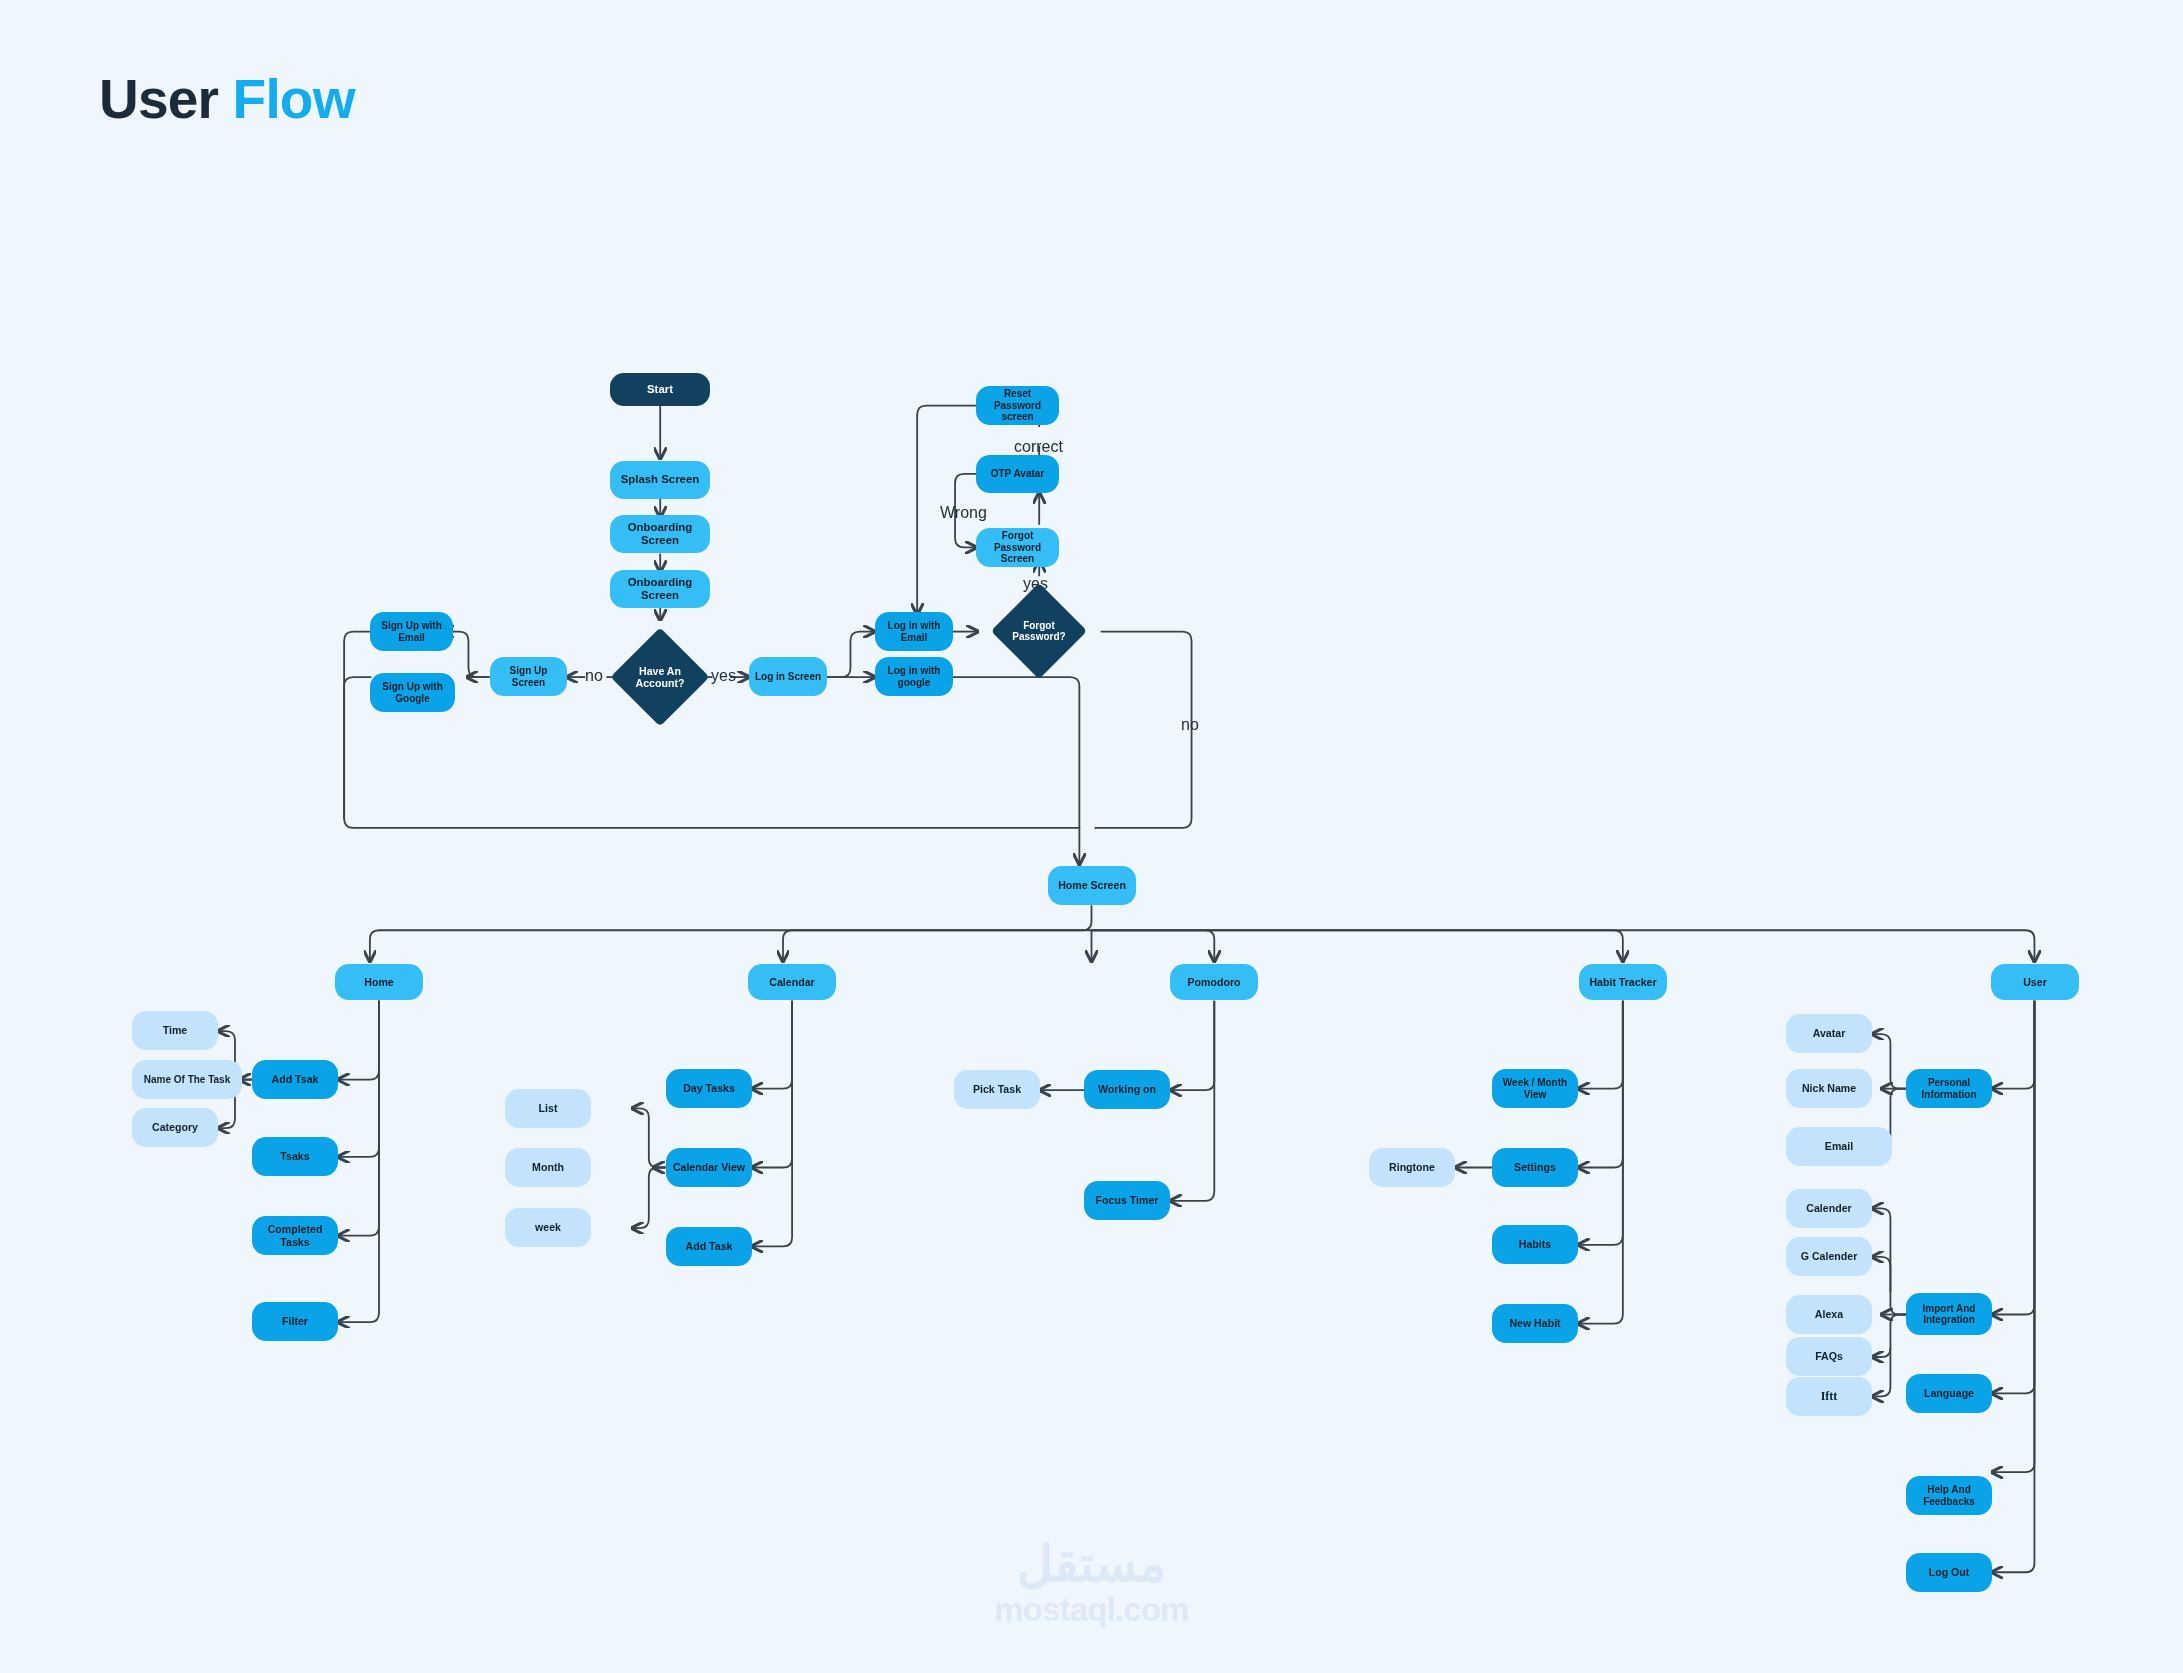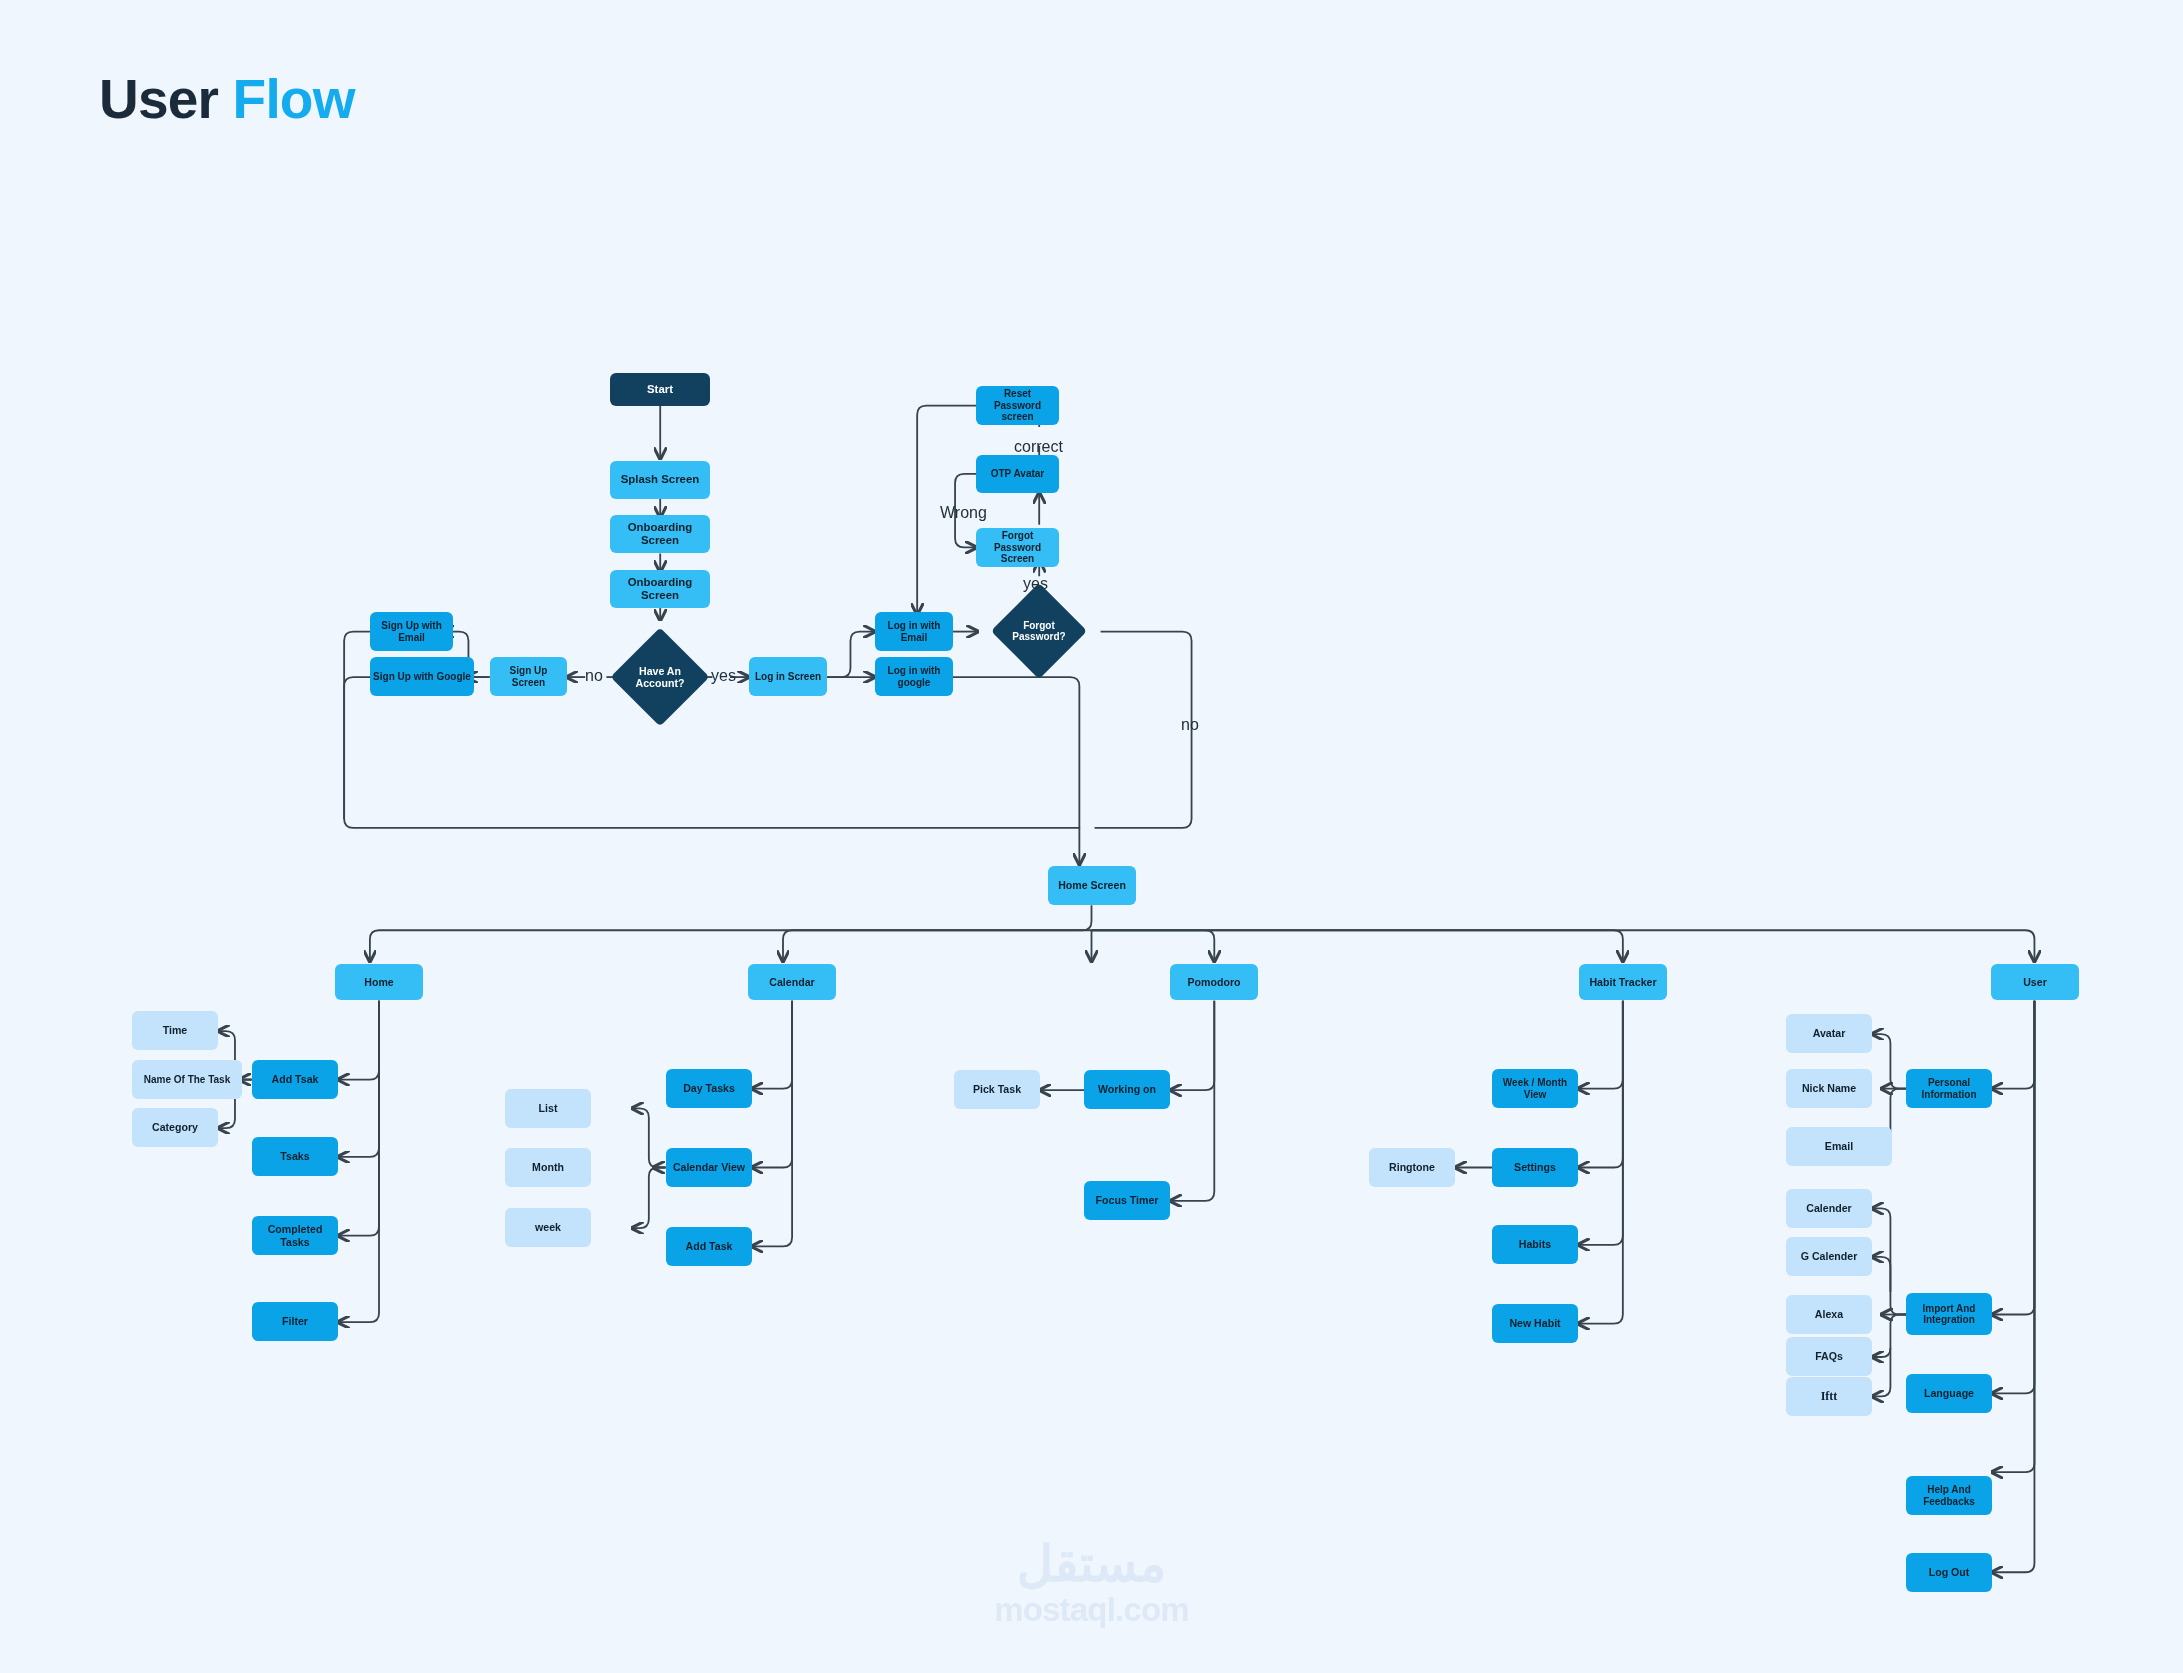--- a/index.html
+++ b/index.html
@@ -25,21 +25,21 @@
 
   
   #wires{position:absolute;left:0;top:0;width:2183px;height:1674px;}
   #wires path, #wires line{fill:none;stroke:#39434d;stroke-width:2.4;}
 
   
   .node{
     position:absolute;
     display:flex;align-items:center;justify-content:center;
     text-align:center;
-    border-radius:6px;
+    border-radius:14px;
     box-sizing:border-box;
     padding:1.5px 3px;
     font-weight:700;
     line-height:1.15;
     color:#10202c;
   }
   .node.lvl-start{background:#11415f;color:#ffffff;}
   .node.lvl-main{background:#35bdf5;color:#10202c;}
   .node.lvl-mid{background:#0aa3e8;color:#10202c;}
   .node.lvl-leaf{background:#c2e3fb;color:#10202c;}
@@ -187,21 +187,21 @@
     <span class="dshape"></span>
     <span class="dlabel">Have An
 Account?</span>
   </div>
 
   <div class="elabel" style="left:585px;top:667px;">no</div>
   <div class="elabel" style="left:711px;top:667px;">yes</div>
 
   <div class="node lvl-main" style="left:490px;top:657px;width:77px;height:39px;font-size:10px;">Sign Up Screen</div>
   <div class="node lvl-mid" style="left:370px;top:612px;width:83px;height:39px;font-size:10px;">Sign Up with Email</div>
-  <div class="node lvl-mid" style="left:370px;top:657px;width:104px;height:39px;font-size:10px;">Sign Up with Google</div>
+  <div class="node lvl-mid" style="left:370px;top:673px;width:85px;height:39px;font-size:10px;">Sign Up with Google</div>
 
   <div class="node lvl-main" style="left:749px;top:657px;width:78px;height:39px;font-size:10px;">Log in Screen</div>
   <div class="node lvl-mid" style="left:875px;top:612px;width:78px;height:39px;font-size:10px;">Log in with Email</div>
   <div class="node lvl-mid" style="left:875px;top:657px;width:78px;height:39px;font-size:10px;">Log in with google</div>
 
   <div class="node diamond" style="left:1005px;top:597px;width:68px;height:68px;font-size:10px;white-space:pre-line;">
     <span class="dshape"></span>
     <span class="dlabel">Forgot
 Password?</span>
   </div>

